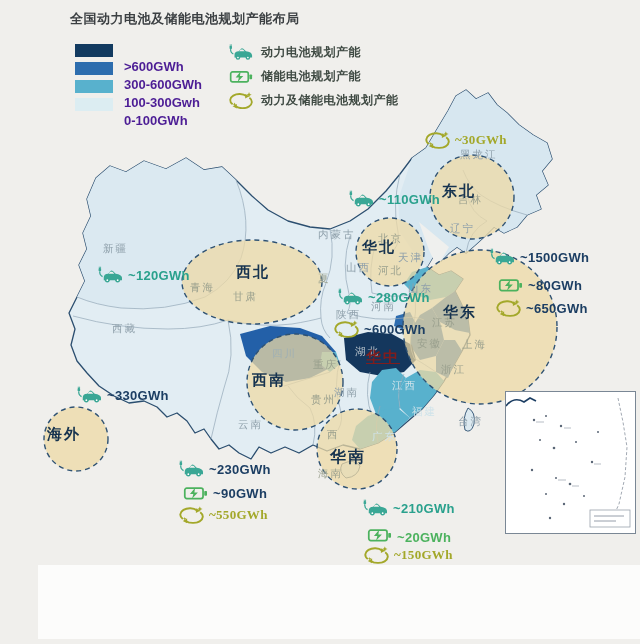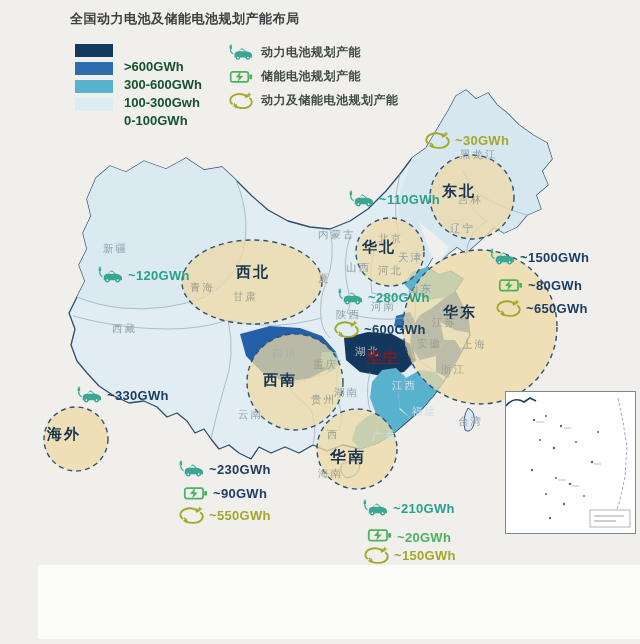--- a/index.html
+++ b/index.html
@@ -5,40 +5,40 @@
   html,body{margin:0;padding:0;}
   body{font-family:"Liberation Sans",sans-serif;}
   .stage{position:relative;width:640px;height:644px;background:#f0efec;overflow:hidden;padding-left:35px;}
 
   .title{position:absolute;left:70px;top:10px;font-size:13px;font-weight:700;color:#3c4043;letter-spacing:.5px;}
 
   .legend-bins{position:absolute;left:75px;top:42px;}
   .bin-row{display:flex;align-items:center;height:17px;margin-bottom:1px;}
   .swatch{width:38px;height:13px;margin-right:11px;}
   .s0{background:#123a60;} .s1{background:#2d6dae;} .s2{background:#58b1cd;} .s3{background:#dcedf2;}
-  .bin-label{font-size:13px;font-weight:600;color:#14532d;margin-top:31px;}
+  .bin-label{font-size:13px;font-weight:600;color:#4c1d95;margin-top:31px;}
 
   .legend-icons{position:absolute;left:228px;top:44px;}
   .il-row{display:flex;align-items:center;height:17px;margin-bottom:7px;}
   .il-row svg{width:26px;height:17px;margin-right:7px;flex:none;}
   .il-label{font-size:12px;font-weight:600;color:#3f4a43;letter-spacing:.5px;}
 
   svg.map{position:absolute;left:0;top:0;width:640px;height:644px;}
 
   .prov{position:absolute;font-size:10.5px;color:#8fa0ab;letter-spacing:2px;white-space:nowrap;}
   .prov.on-tan{color:#9aa08e;}
   .region-label{position:absolute;font-size:15px;font-weight:700;color:#16334f;letter-spacing:2px;white-space:nowrap;}
   .region-label.on-dark{color:#7f1d1d;text-decoration:underline;}
   .region-label.big{font-size:16px;}
 
   .anno{position:absolute;display:flex;align-items:center;white-space:nowrap;}
   .anno svg{width:27px;height:18px;margin-right:4px;flex:none;}
   .anno span{font-size:13px;font-weight:700;letter-spacing:.3px;}
   .ic-car{color:#3aa795;} .ic-batt{color:#4cb25e;} .ic-rec{color:#a3a82a;}
-  .t-teal{color:#2aa18d;} .t-navy{color:#1c3e63;} .t-olive{color:#a3a82a;} .t-green{color:#4cb25e;margin-top:6px;}
+  .t-teal{color:#2aa18d;} .t-navy{color:#1c3e63;} .t-olive{color:#a3a82a;font-family:Liberation Serif, serif;} .t-green{color:#4cb25e;margin-top:6px;}
 
   .inset{position:absolute;left:505px;top:391px;width:129px;height:141px;background:#ffffff;border:1px solid #7a8795;}
   .inset svg{width:100%;height:100%;display:block;}
 
   .bottom-strip{position:absolute;left:38px;top:565px;width:602px;height:74px;background:#fcfcfb;}
 </style>
 </head>
 <body>
 
 <div class="stage">
@@ -243,29 +243,29 @@
   <div class="prov" style="left:355px;top:345px;color:#b9c4cc">湖北</div>
   <div class="prov" style="left:334px;top:386px">湖南</div>
   <div class="prov" style="left:392px;top:379px;color:#cfe3ea">江西</div>
   <div class="prov" style="left:412px;top:405px;color:#cfe3ea">福建</div>
   <div class="prov" style="left:458px;top:415px">台湾</div>
   <div class="prov" style="left:372px;top:430px;color:#cfe3ea">广东</div>
   <div class="prov on-tan" style="left:327px;top:428px">西</div>
   <div class="prov on-tan" style="left:311px;top:393px">贵州</div>
   <div class="prov on-tan" style="left:313px;top:358px">重庆</div>
   <div class="prov" style="left:272px;top:347px;color:#9fb0b4">四川</div>
-  <div class="prov" style="left:238px;top:408px">云南</div>
+  <div class="prov" style="left:238px;top:418px">云南</div>
   <div class="prov on-tan" style="left:318px;top:467px">海南</div>
 
   <div class="region-label" style="left:442px;top:182px">东北</div>
   <div class="region-label" style="left:362px;top:238px">华北</div>
   <div class="region-label" style="left:236px;top:263px">西北</div>
   <div class="region-label" style="left:443px;top:303px">华东</div>
   <div class="region-label on-dark" style="left:366px;top:348px">华中</div>
-  <div class="region-label" style="left:263px;top:371px">西南</div>
+  <div class="region-label" style="left:252px;top:371px">西南</div>
   <div class="region-label big" style="left:330px;top:447px">华南</div>
   <div class="region-label" style="left:47px;top:425px">海外</div>
 
   <div class="anno" style="left:424px;top:131px">
     <svg class="ic-rec" viewBox="0 0 34 22">
         <use href="#sym-rec"></use>
       </svg>
     <span class="t-olive">~30GWh</span>
   </div>
   <div class="anno" style="left:348px;top:190px">

